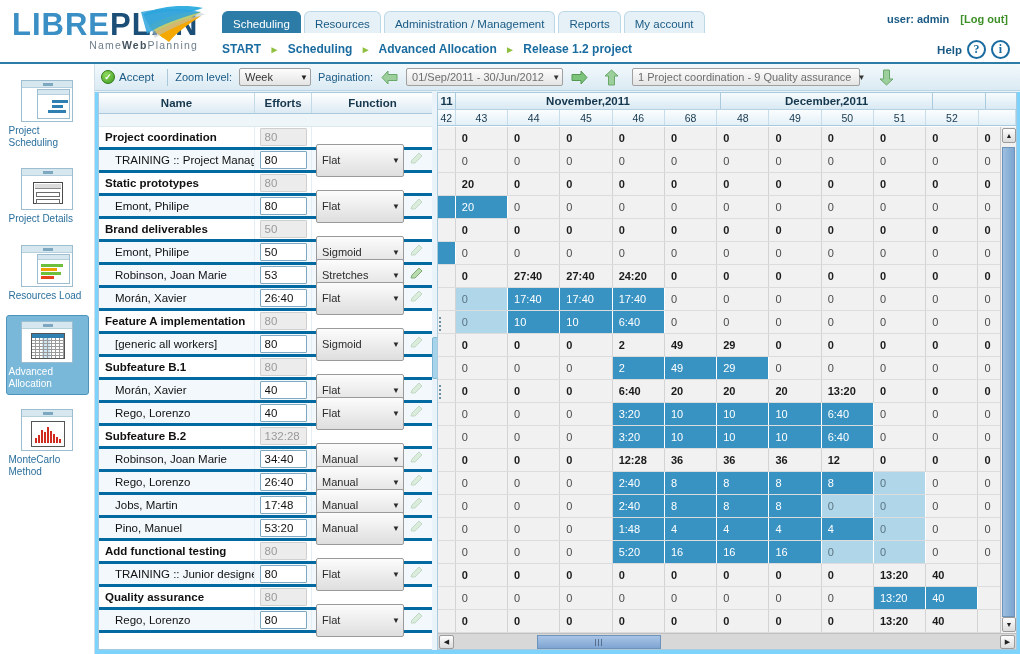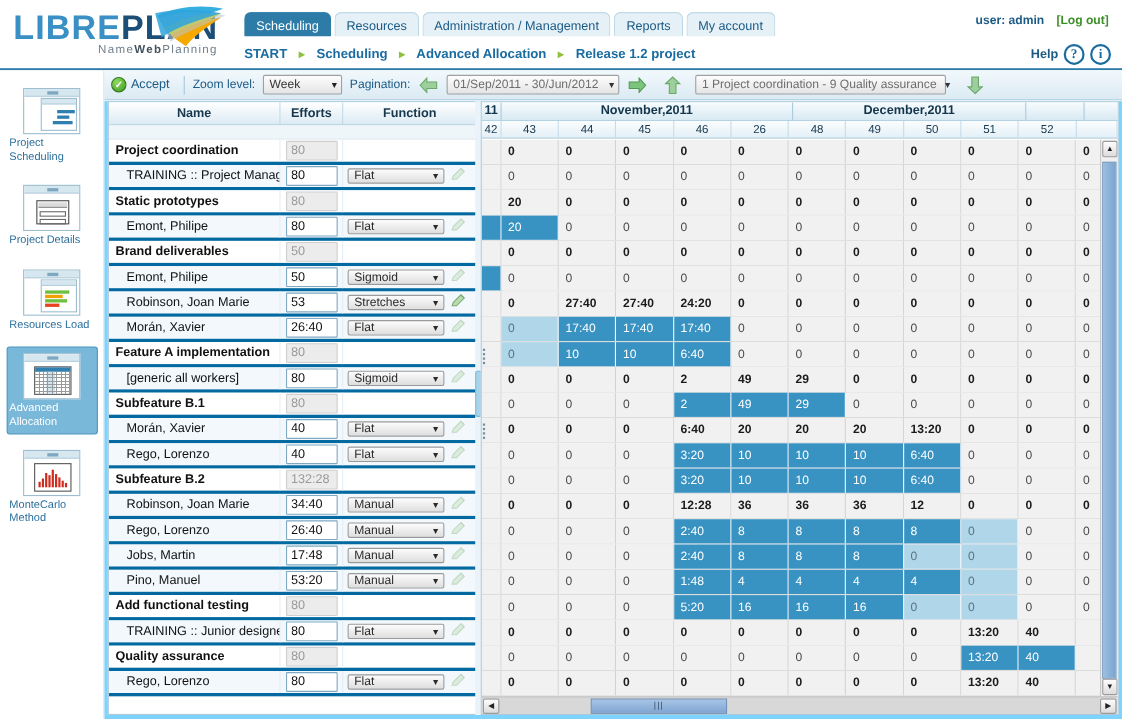--- a/index.html
+++ b/index.html
@@ -259,21 +259,21 @@
     font-family: "Liberation Sans", sans-serif;
   }
   .inp.ro {
     border: 1px solid #cfcfcf; background: #ececec; color: #9a9a9a;
   }
   .cell-fun {
     width: 121px; height: 100%; display: flex; align-items: center; gap: 4px;
     padding-left: 4px;
   }
   .fsel {
-    width: 88px; height: 14px;
+    width: 88px; height: 33px;
     background: linear-gradient(#fcfcfc, #dedede);
     border: 1px solid #9a9a9a; border-radius: 2px;
     display: flex; align-items: center; padding: 0 3px 0 5px;
     font-size: 11px; color: #2b2b2b; cursor: pointer;
   }
   .fsel .cap { flex: 1; }
   .fsel .arw { font-size: 8px; }
   .pencil { width: 16px; height: 16px; cursor: pointer; }
 
   
@@ -834,21 +834,21 @@
             <div class="m" style="width: 265px;">November,2011</div>
             <div class="m" style="width: 212px;">December,2011</div>
             <div class="m" style="width: 53px;"></div>
           </div>
         <div class="rt-weekrow" id="week-row">
             <div class="w" style="width: 18px;">42</div>
             <div class="w" style="width: 53px;">43</div>
             <div class="w" style="width: 53px;">44</div>
             <div class="w" style="width: 53px;">45</div>
             <div class="w" style="width: 53px;">46</div>
-            <div class="w" style="width: 53px;">26</div>
+            <div class="w" style="width: 53px;">68</div>
             <div class="w" style="width: 53px;">48</div>
             <div class="w" style="width: 53px;">49</div>
             <div class="w" style="width: 53px;">50</div>
             <div class="w" style="width: 53px;">51</div>
             <div class="w" style="width: 53px;">52</div>
             <div class="w" style="width: 38px;"></div>
           </div>
         <div class="rt-body" id="right-rows">
             <div class="rt-row grp">
               <div class="cl" style="width: 18px;"></div>

